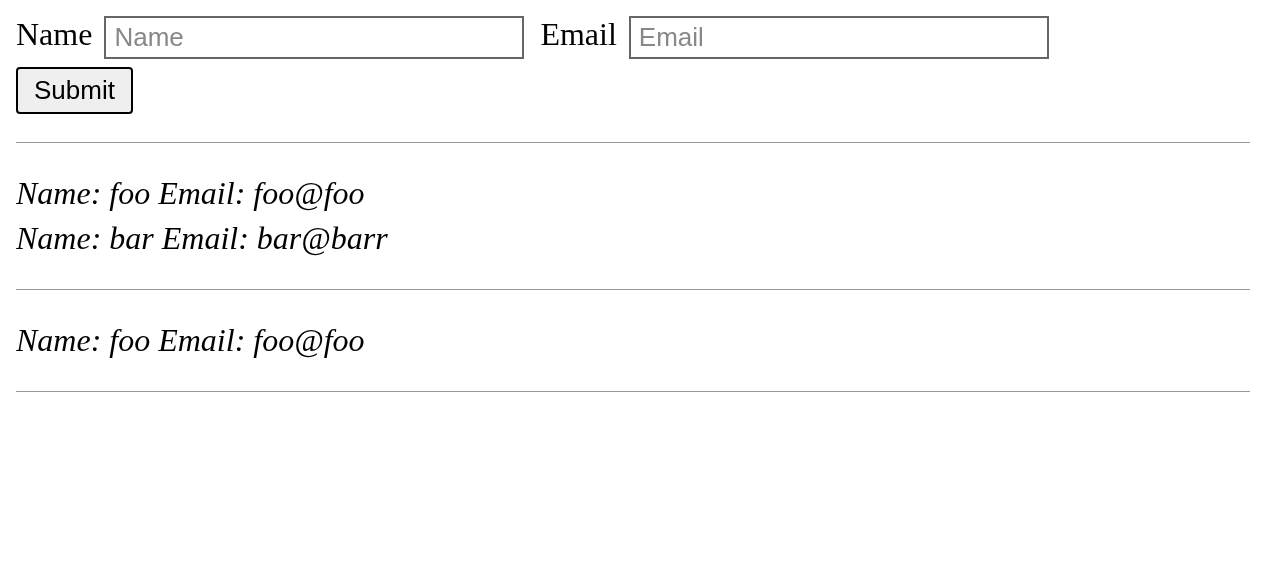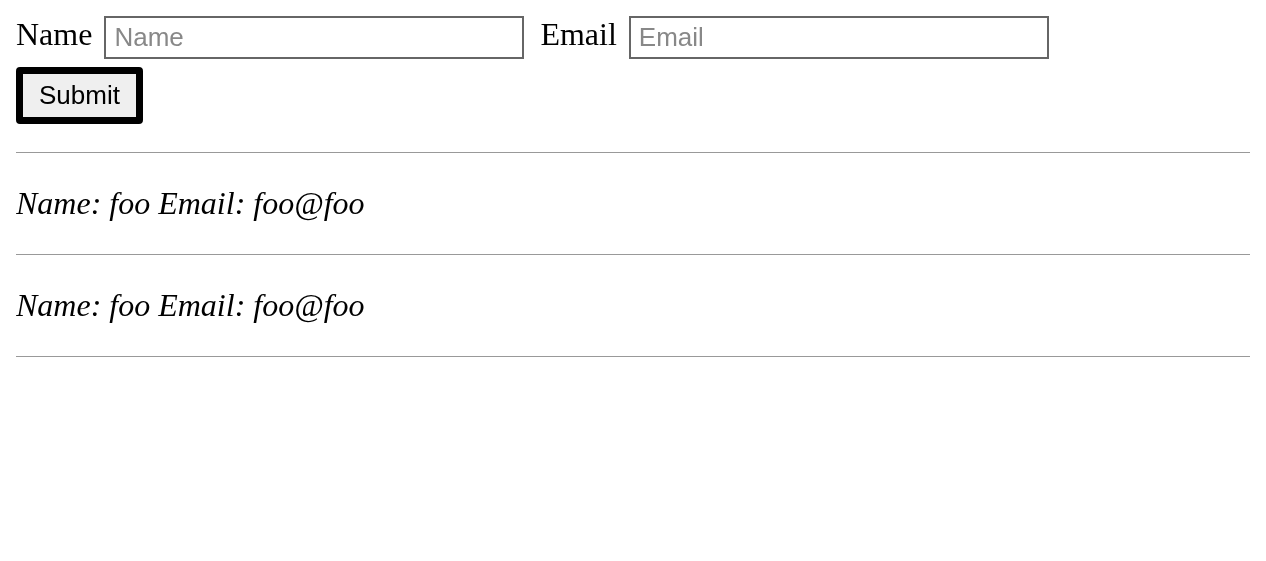--- a/index.html
+++ b/index.html
@@ -28,21 +28,21 @@
     .form-row input[type="text"]::placeholder {
       color: #888;
     }
     .submit-row {
       margin-top: 8px;
     }
     .submit-btn {
       font-family: Arial, sans-serif;
       font-size: 26px;
       padding: 6px 16px;
-      border: 7px solid #000000;
+      border: 2px solid #000000;
       border-radius: 4px;
       background: #efefef;
       cursor: pointer;
     }
     hr {
       border: none;
       border-top: 1px solid #999;
       margin: 28px 0;
     }
     .list-item {
@@ -60,20 +60,21 @@
   <input type="text" placeholder="Email" style="">
 </div>
 <div class="submit-row">
   <button class="submit-btn">Submit</button>
 </div>
 
 <hr>
 
 <div>
   <div class="list-item">Name: foo Email: foo@foo</div>
+  <div class="list-item">Name: bar Email: bar@barr</div>
 </div>
 
 <hr>
 
 <div>
   <div class="list-item">Name: foo Email: foo@foo</div>
 </div>
 
 <hr>
 

